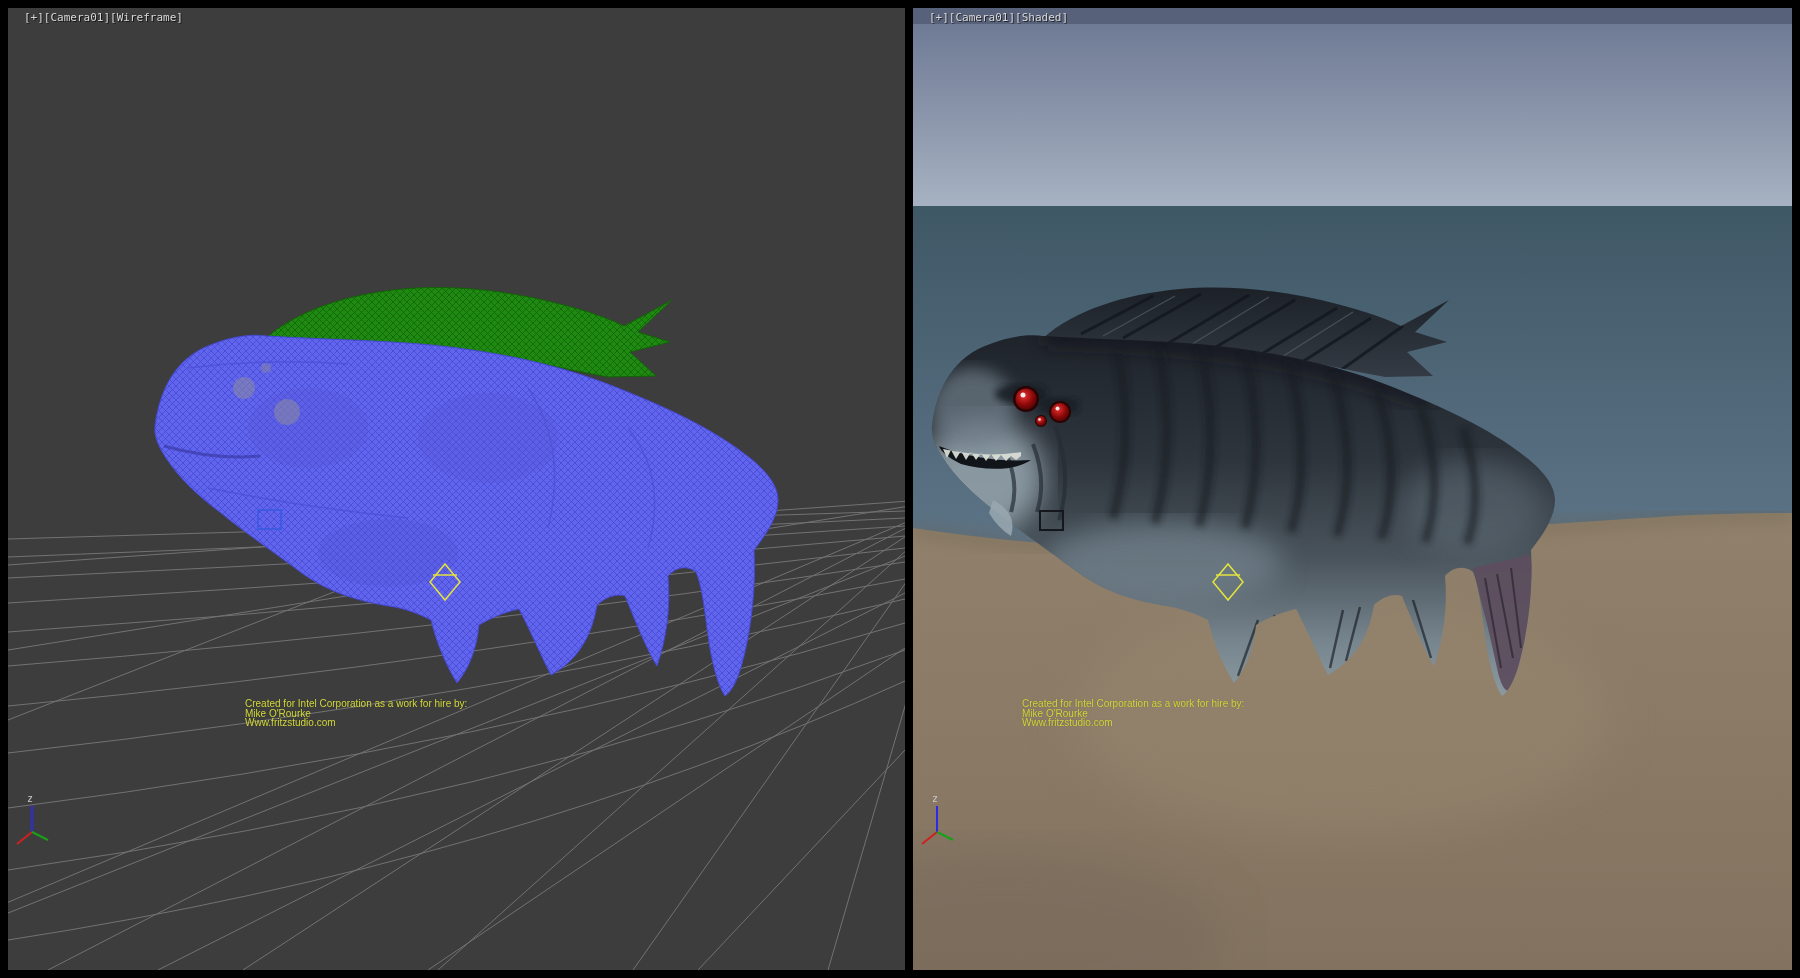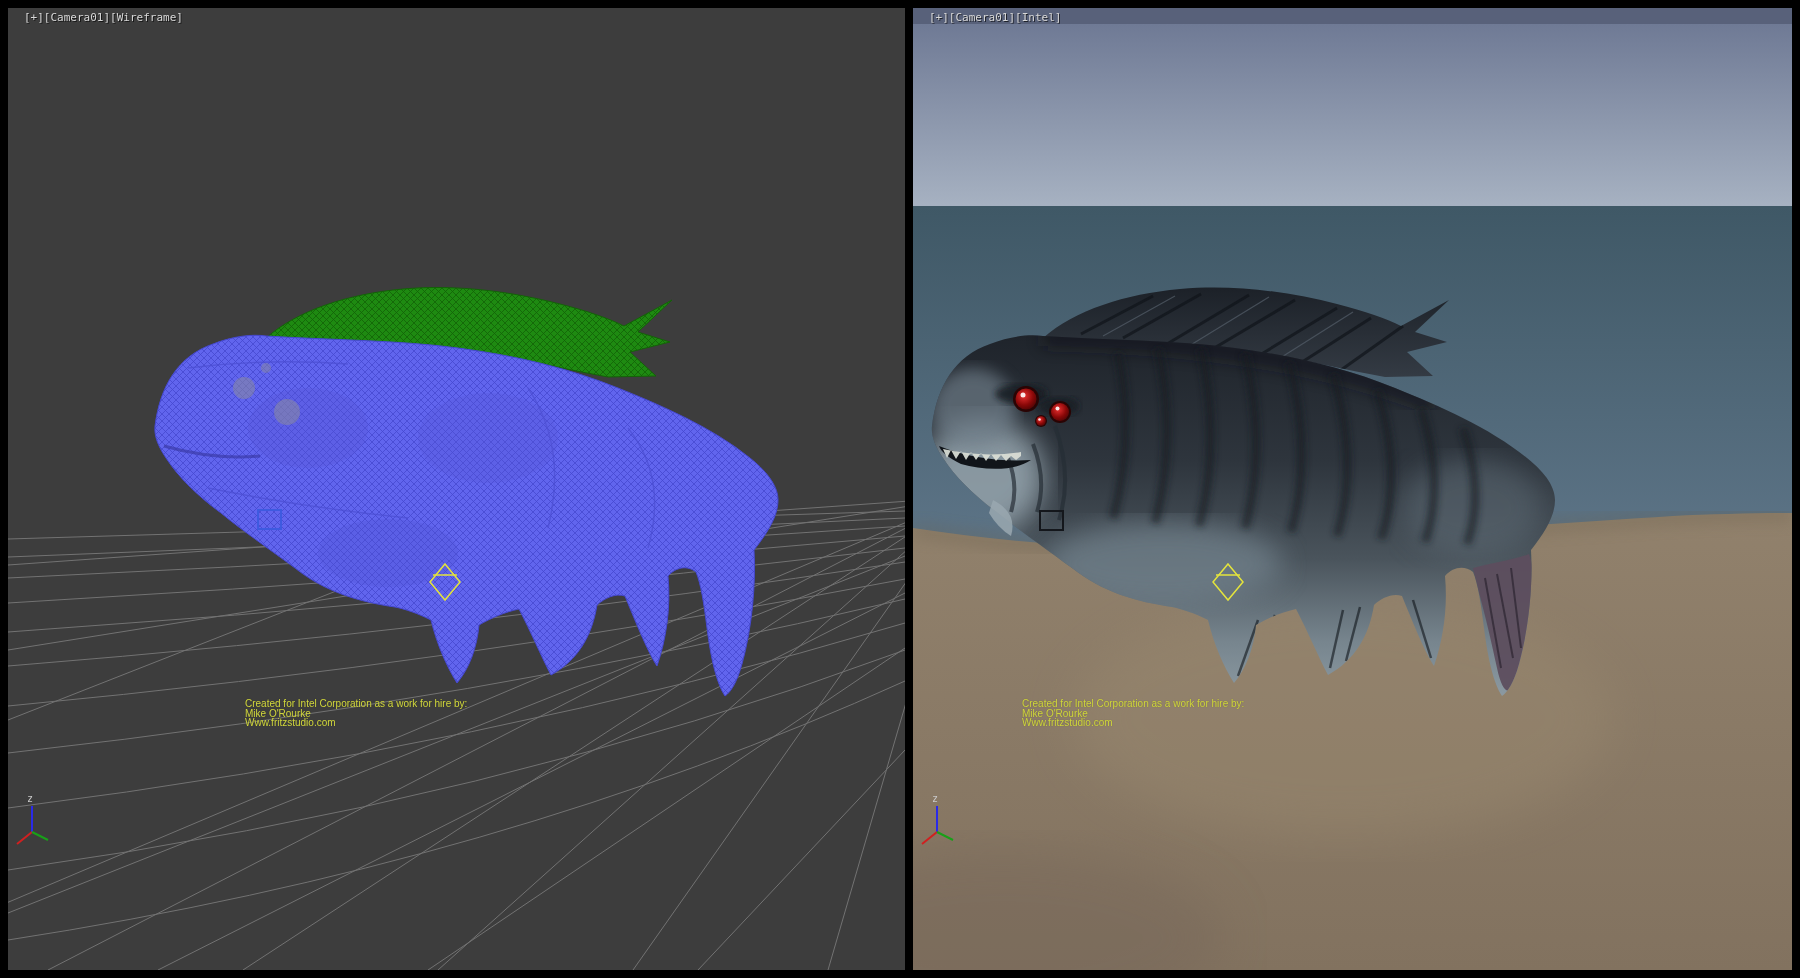--- a/index.html
+++ b/index.html
@@ -290,21 +290,21 @@
       </g>
 
       <g stroke-width="2" fill="none">
         <path d="M24,824 L24,798" stroke="#2a2ae8"></path>
         <path d="M24,824 L9,836" stroke="#d02020"></path>
         <path d="M24,824 L40,832" stroke="#18a018"></path>
         <text class="axis-z" x="19" y="794">z</text>
       </g>
     </svg>
 
-    <div class="vp-label">[+][Camera01][Intel]</div>
+    <div class="vp-label">[+][Camera01][Shaded]</div>
 
     <div class="credit" style="left:109px;top:691px">
       <div>Created for Intel Corporation as a work for hire by:</div>
       <div>Mike O'Rourke</div>
       <div>Www.fritzstudio.com</div>
     </div>
   </div>
 
 </div>
 

